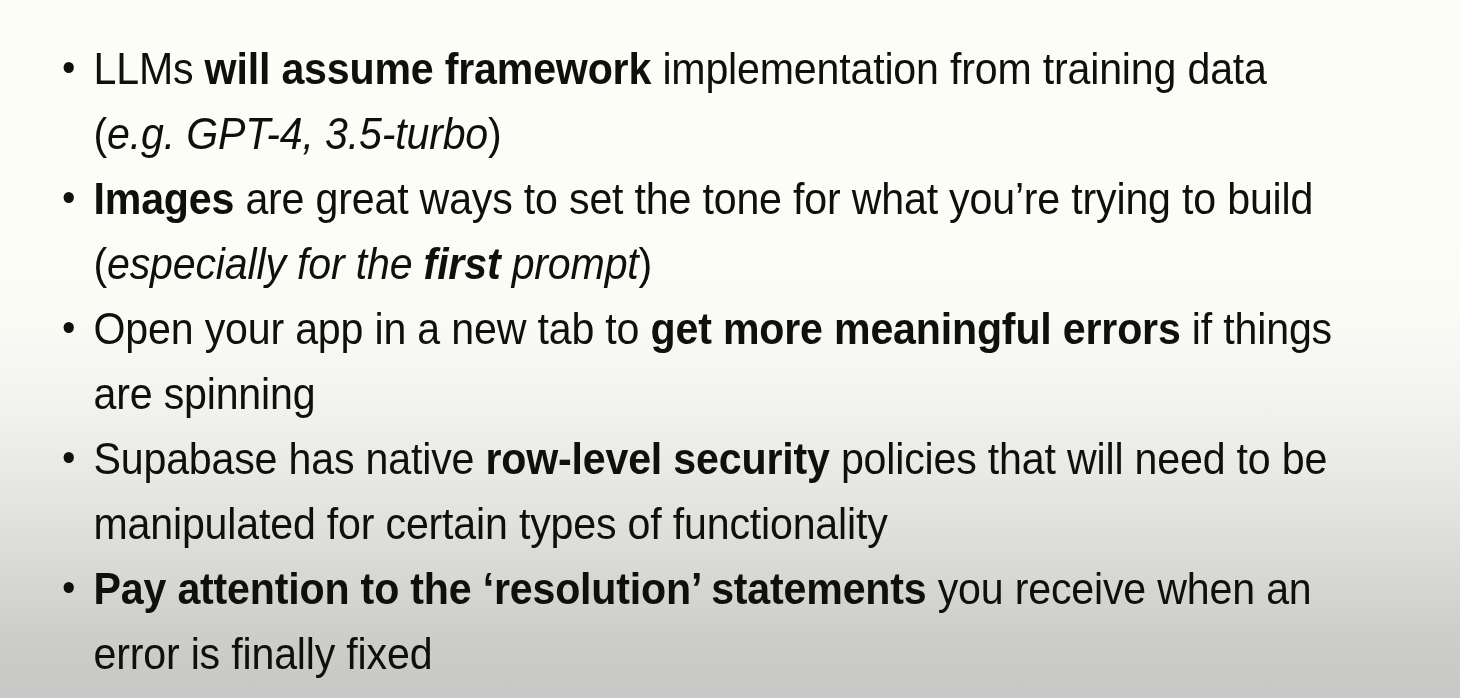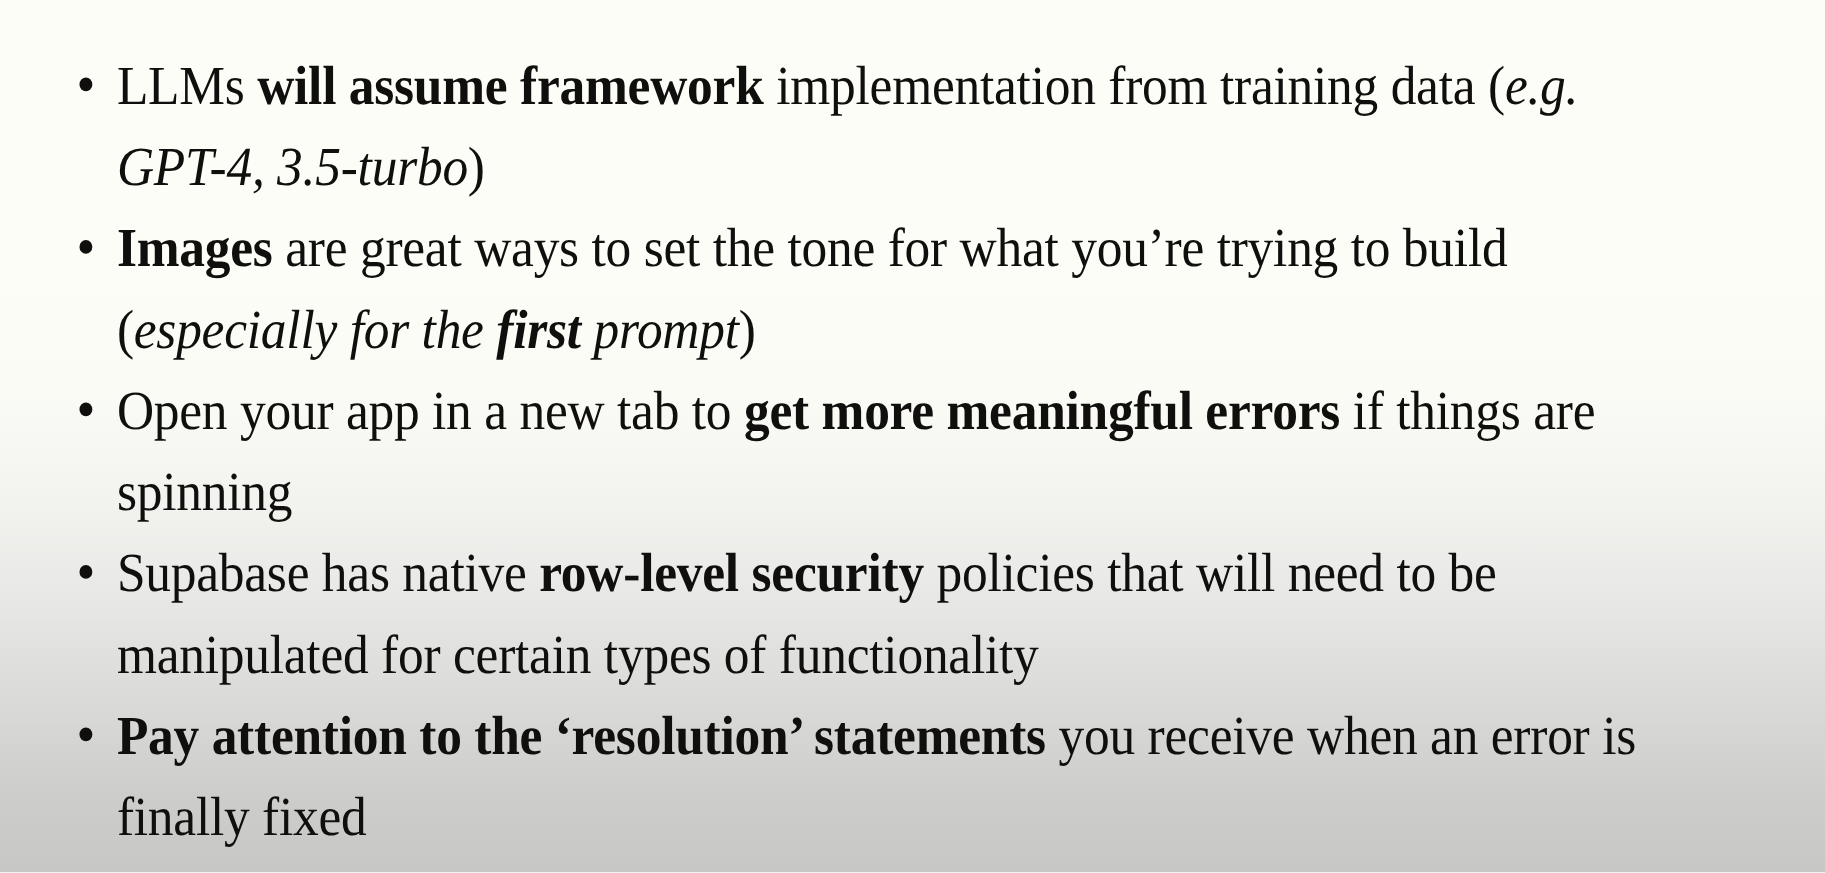--- a/index.html
+++ b/index.html
@@ -25,21 +25,20 @@
       #fdfdf8 0%,
       #fdfdf8 30%,
       #fbfbf6 45%,
       #f2f2ef 58%,
       #e6e6e4 70%,
       #d8d8d7 82%,
       #cdcdcc 91%,
       #c7c7c6 100%
     );
     overflow: hidden;
-    font-family: Liberation Serif, serif;
   }
 
   #bullet-list {
     position: absolute;
     left: 0;
     top: 36px;
     width: 1460px;
     margin: 0;
     padding: 0;
     list-style: none;

